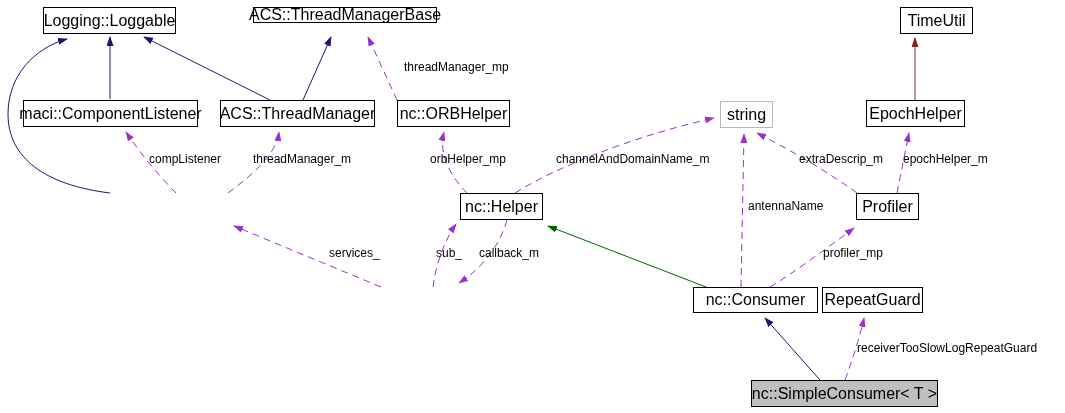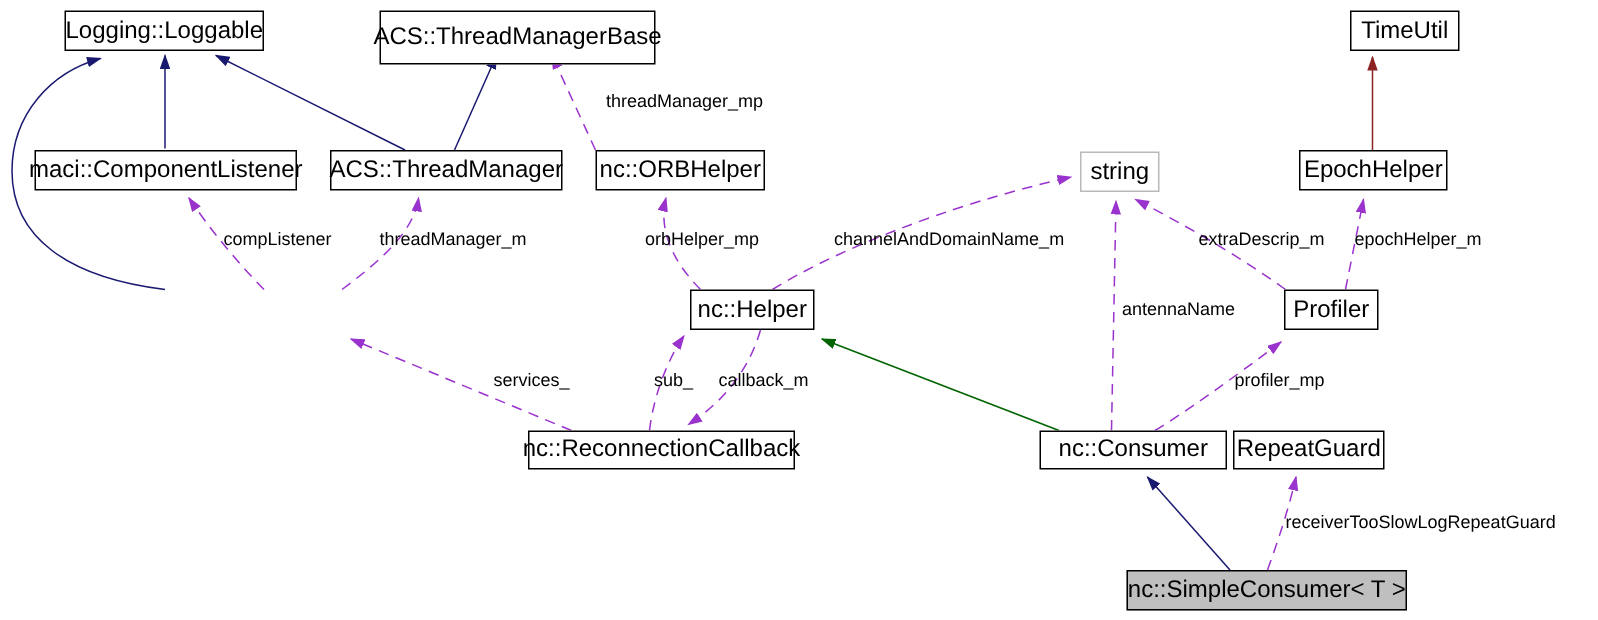--- a/index.html
+++ b/index.html
@@ -68,21 +68,21 @@
     <path class="usage" marker-end="url(#arr-purple)" d="M770,287 C790,275 822,252 854,228"></path>
     <path class="usage" marker-end="url(#arr-purple)" d="M381,287 L234,226"></path>
     <path class="usage" marker-end="url(#arr-purple)" d="M433,287 C436,262 446,238 456,224"></path>
     <path class="usage" marker-end="url(#arr-purple)" d="M507,220 C500,244 485,266 459,283"></path>
     <path class="usage" marker-end="url(#arr-purple)" d="M845,380 C853,358 860,336 864,318"></path>
   </svg>
 
   <div class="node" style="left:43px;top:7px;width:133px;height:27px;">
     <span>Logging::Loggable</span>
   </div>
-  <div class="node" style="left:253px;top:7px;width:184px;height:36px;">
+  <div class="node" style="left:253px;top:7px;width:184px;height:16px;">
     <span>ACS::ThreadManagerBase</span>
   </div>
   <div class="node" style="left:880px;top:7px;width:73px;height:27px;margin-left:20px;">
     <span>TimeUtil</span>
   </div>
   <div class="node" style="left:23px;top:100px;width:175px;height:27px;">
     <span>maci::ComponentListener</span>
   </div>
   <div class="node" style="left:220px;top:100px;width:155px;height:27px;">
     <span>ACS::ThreadManager</span>
@@ -94,23 +94,20 @@
     <span>string</span>
   </div>
   <div class="node" style="left:866px;top:100px;width:99px;height:27px;text-align:center;">
     <span>EpochHelper</span>
   </div>
   <div class="node" style="left:460px;top:193px;width:83px;height:27px;">
     <span>nc::Helper</span>
   </div>
   <div class="node" style="left:856px;top:193px;width:63px;height:27px;">
     <span>Profiler</span>
-  </div>
-  <div class="node" style="left:352px;top:287px;width:178px;height:26px;">
-    <span>nc::ReconnectionCallback</span>
   </div>
   <div class="node" style="left:693px;top:287px;width:125px;height:26px;">
     <span>nc::Consumer</span>
   </div>
   <div class="node" style="left:822px;top:287px;width:101px;height:26px;">
     <span>RepeatGuard</span>
   </div>
   <div class="node current" style="left:751px;top:380px;width:187px;height:27px;">
     <span>nc::SimpleConsumer&lt; T &gt;</span>
   </div>

